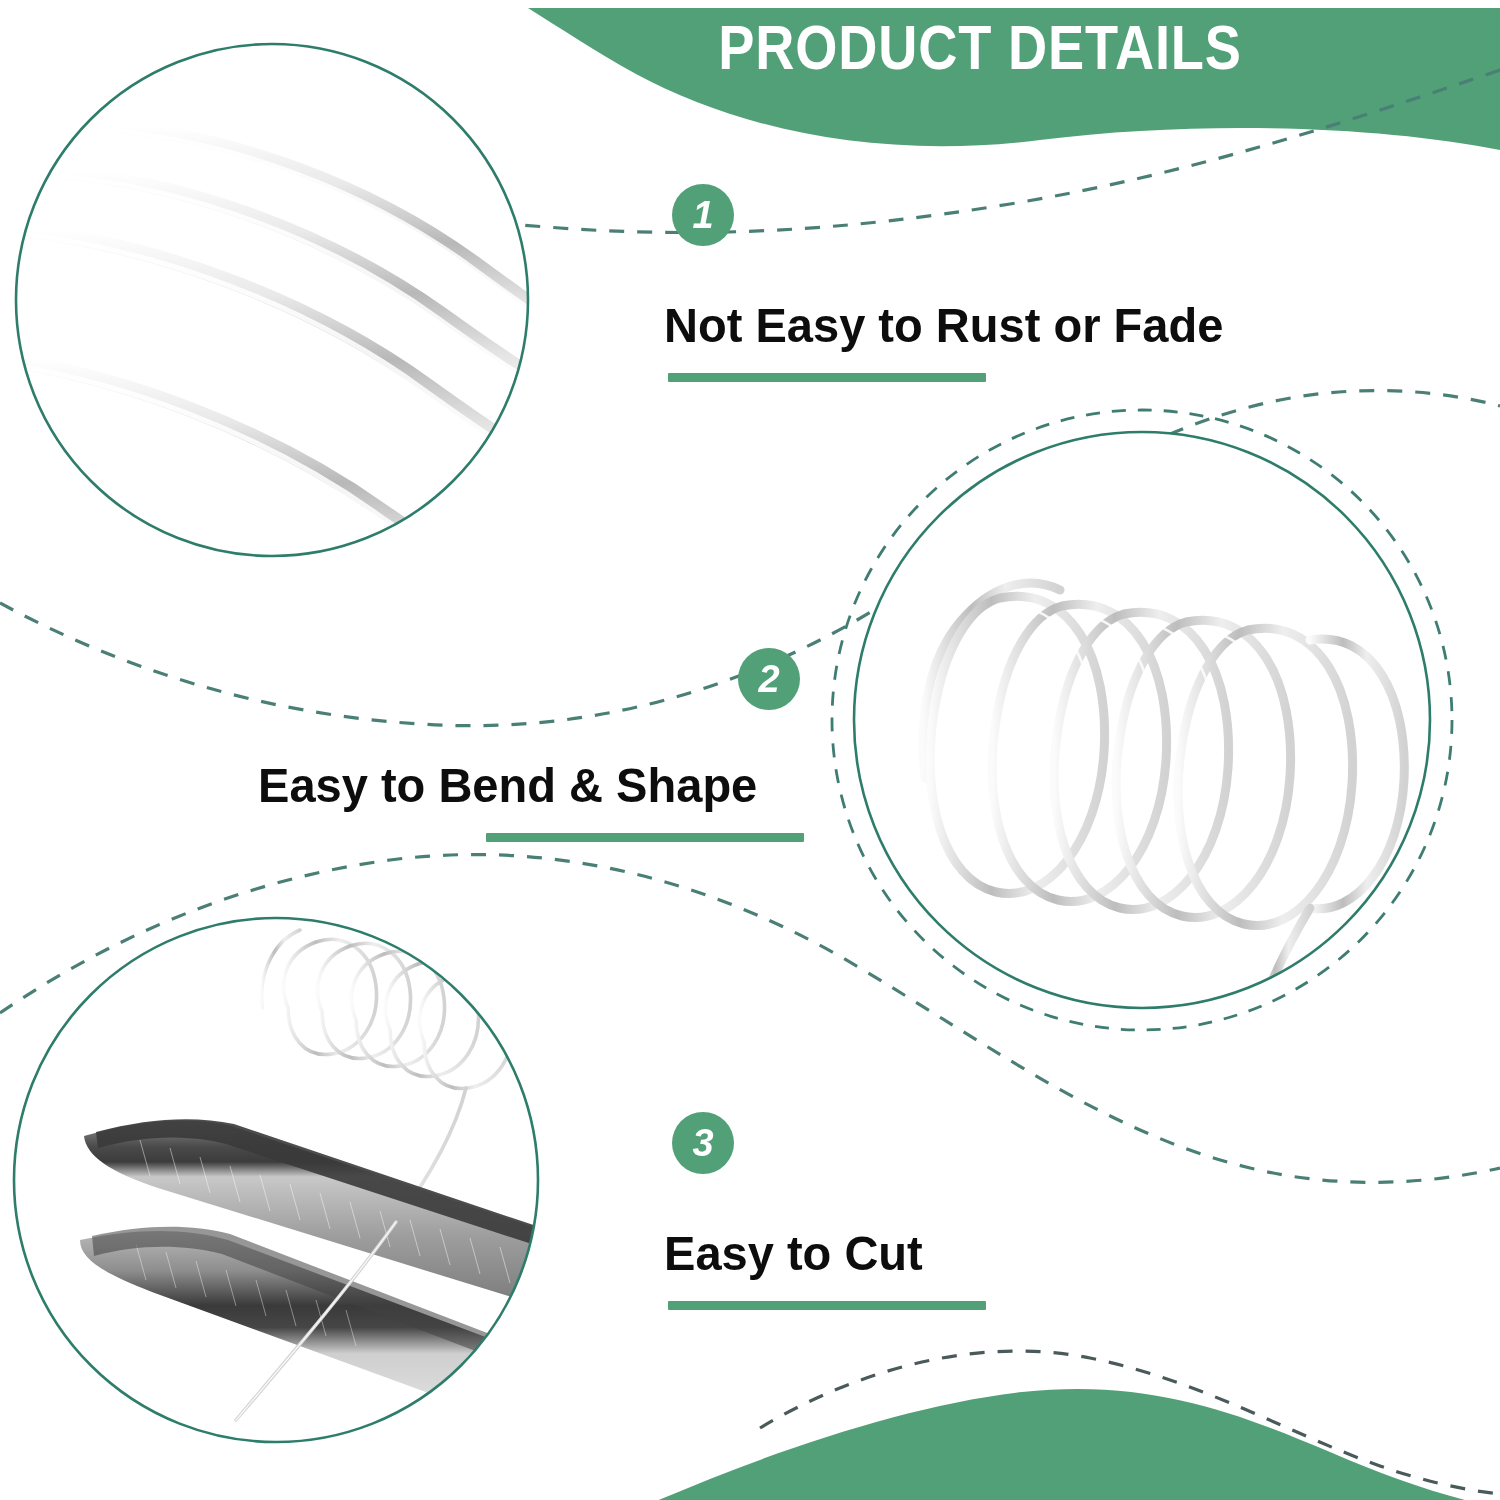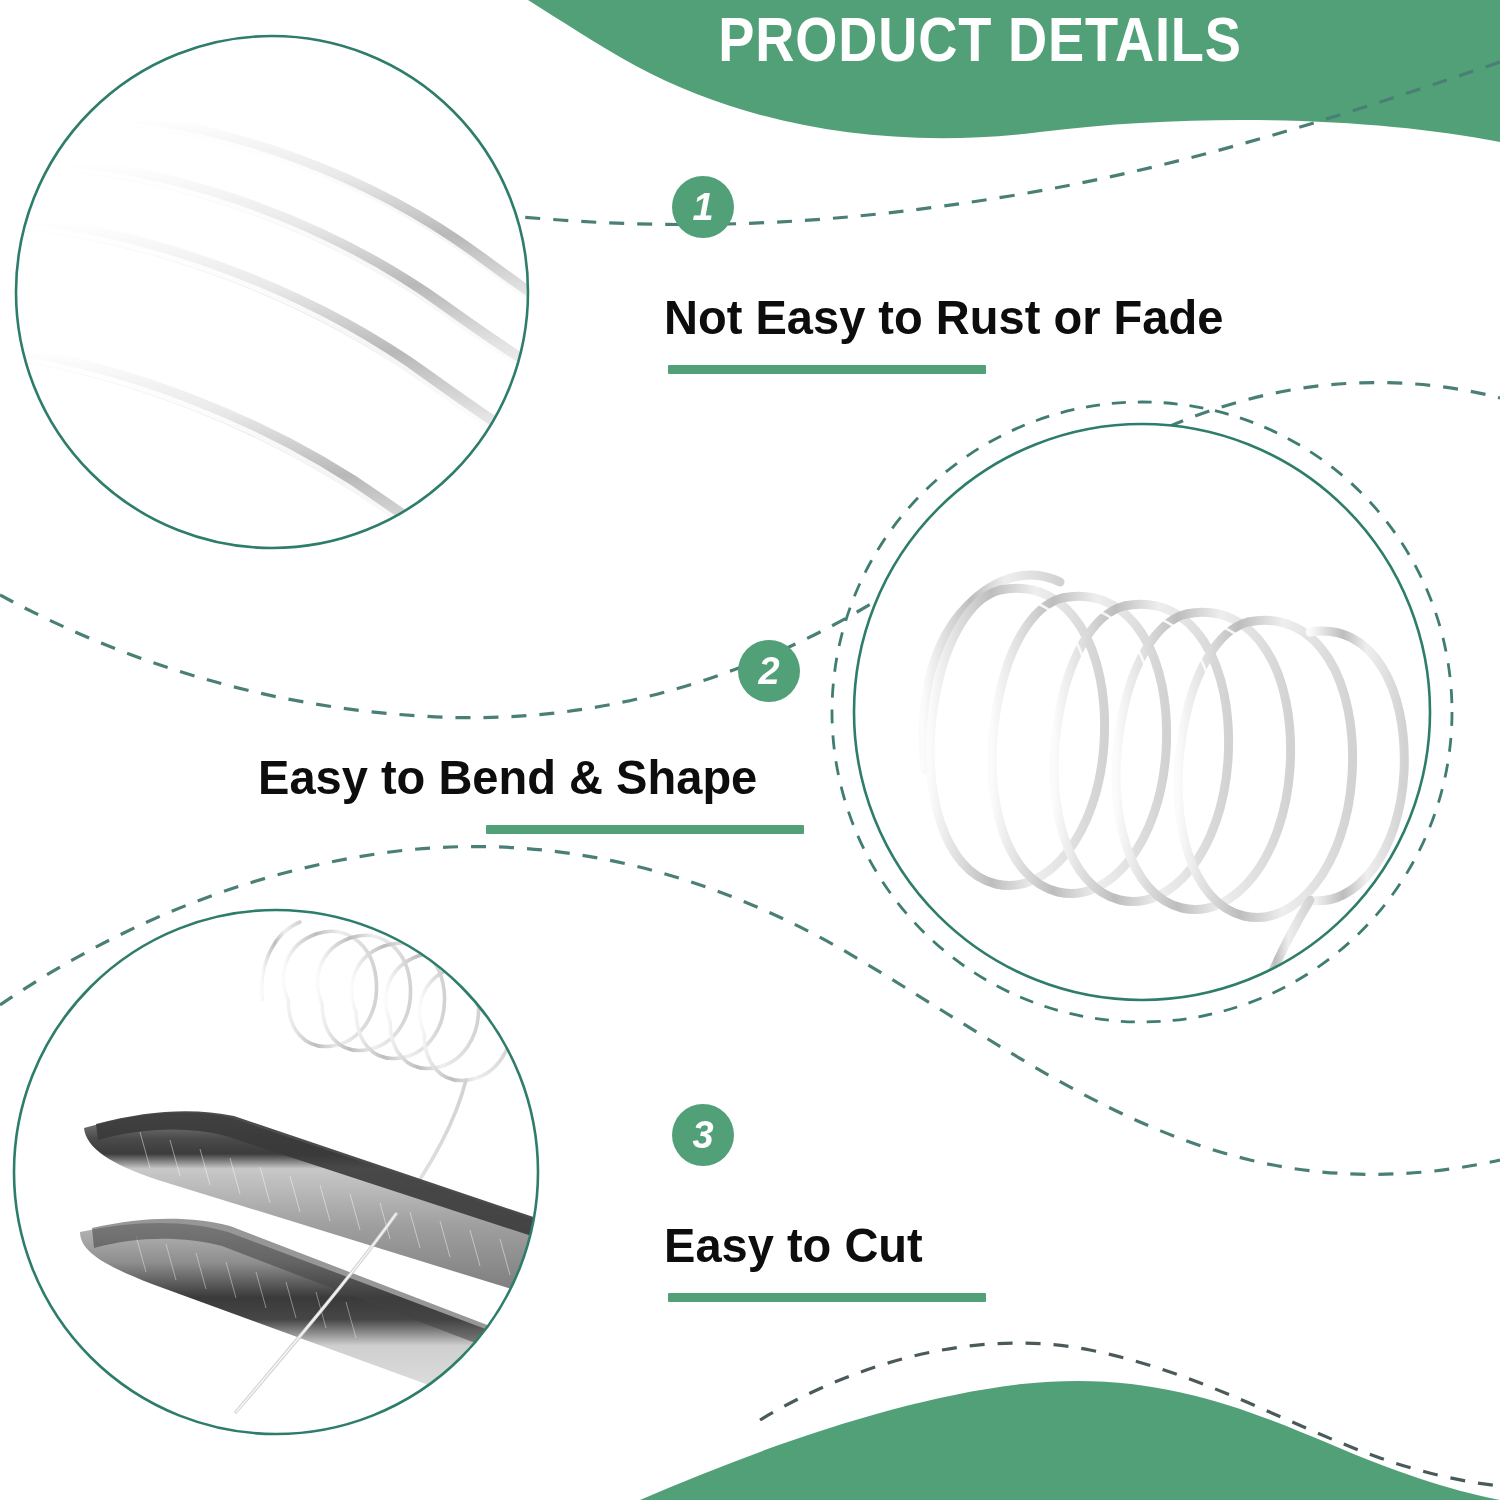--- a/index.html
+++ b/index.html
@@ -3,21 +3,21 @@
 <meta charset="utf-8">
 <style>
   html,body{margin:0;padding:0;}
   body{
     width:1500px;height:1500px;
     background:#ffffff;
     font-family:"Liberation Sans", sans-serif;
     overflow:hidden;
     position:relative;
   }
-  #stage{position:absolute;inset:0;width:1500px;height:1444px;}
+  #stage{position:absolute;inset:0;width:1500px;height:1444px;margin-top:8px;}
   .layer{position:absolute;inset:0;width:1500px;height:1500px;}
   svg.layer{display:block;}
 
   
   .header-title{
     position:absolute;
     left:640px; top:8px;
     width:680px;
     text-align:center;
     color:#ffffff;

